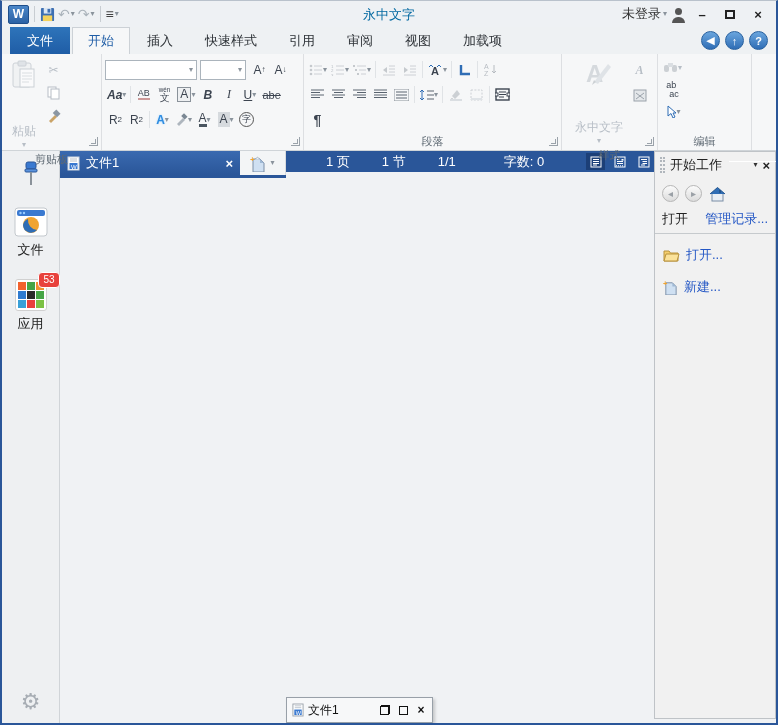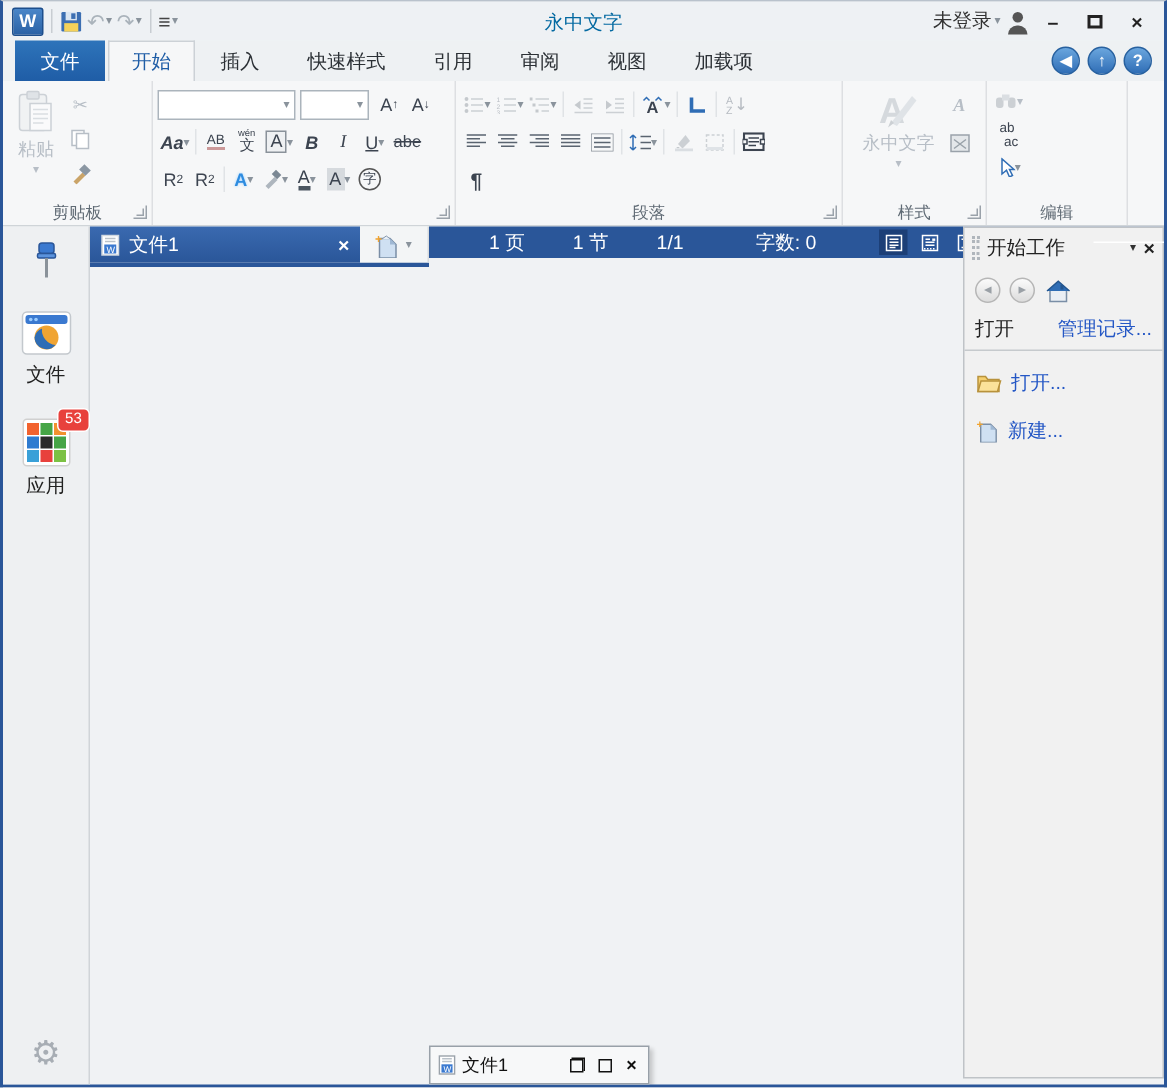--- a/index.html
+++ b/index.html
@@ -33,21 +33,21 @@
 .circ{width:19px;height:19px;border-radius:50%;background:linear-gradient(#6aa6de,#2f6db5);border:1px solid #28619f;color:#fff;font-size:11px;font-weight:bold;display:flex;align-items:center;justify-content:center;}
 
 
 .ribbon{height:97px;background:#f6f7f8;display:flex;border-bottom:1px solid #cfd4d8;flex-shrink:0;}
 .rgroup{display:flex;flex-direction:column;border-right:1px solid #dddfe2;padding:3px 3px 0;position:relative;}
 .rg-body{flex:1;display:flex;align-items:flex-start;}
 .rg-label{height:18px;font-size:11px;color:#5f6a74;display:flex;align-items:center;justify-content:center;}
 .launcher{position:absolute;right:3px;bottom:4px;width:9px;height:9px;border-right:1px solid #9aa2aa;border-bottom:1px solid #9aa2aa;}
 .launcher:after{content:"";position:absolute;right:1px;bottom:1px;width:4px;height:4px;border-right:1px solid #9aa2aa;border-bottom:1px solid #9aa2aa;}
 .bigbtn{display:flex;flex-direction:column;align-items:center;justify-content:flex-start;padding:3px 6px;gap:2px;font-size:12px;}
-.bigbtn .blabel{line-height:1.25;text-align:center;}
+.bigbtn .blabel{line-height:1.25;text-align:center;margin-top:32px;}
 .col{display:flex;flex-direction:column;}
 .rrow{display:flex;align-items:center;height:25px;}
 .sbtn{min-width:21px;height:21px;padding:0 2px;display:flex;align-items:center;justify-content:center;font-size:12px;color:#3c4450;}
 .dis{color:#b7bec6 !important;}
 .dim svg{opacity:.45;}
 .vsep{width:1px;height:17px;background:#e0e3e6;margin:0 2px;}
 .combo{height:20px;background:#fff;border:1px solid #abb4bc;display:flex;align-items:center;justify-content:flex-end;padding:0 3px;margin-right:3px;}
 .tiny{font-size:8px;line-height:1;}
 .sup{font-size:8px;vertical-align:super;line-height:1;}
 .sub{font-size:8px;vertical-align:sub;line-height:1;}
@@ -91,21 +91,21 @@
 .statusbar .sitem{margin-left:32px;}
 .views{display:flex;align-items:center;gap:5px;margin-left:42px;}
 .vico{width:19px;height:17px;display:flex;align-items:center;justify-content:center;}
 .vico.sel{background:#1c3f77;}
 .zoomctl{display:flex;align-items:center;gap:10px;margin-left:34px;}
 .ztrack{width:108px;height:1px;background:#fff;position:relative;}
 .ztick{position:absolute;left:50%;top:-3px;width:1px;height:7px;background:#fff;}
 .zbtn{font-size:14px;font-weight:bold;color:#fff;line-height:1;}
 
 
-.rpanel{width:134px;background:#f1f1f1;border:1px solid #bfc3c7;margin-bottom:4px;display:flex;flex-direction:column;flex-shrink:0;font-size:13px;text-align:right;}
+.rpanel{width:122px;background:#f1f1f1;border:1px solid #bfc3c7;margin-bottom:4px;display:flex;flex-direction:column;flex-shrink:0;font-size:13px;text-align:right;}
 .p-header{height:26px;display:flex;align-items:center;padding:0 5px;gap:5px;color:#222;}
 .grip{width:5px;height:16px;border-left:2px dotted #b0b6bc;border-right:2px dotted #b0b6bc;}
 .p-header .dd{margin-left:auto;color:#333;}
 .p-close{font-weight:bold;font-size:13px;color:#222;}
 .p-nav{display:flex;align-items:center;gap:6px;padding:7px 7px 5px;}
 .navcirc{width:17px;height:17px;border-radius:50%;background:linear-gradient(#fbfbfb,#dcdcdc);border:1px solid #b6b6b6;color:#9aa0a6;font-size:10px;display:flex;align-items:center;justify-content:center;}
 .p-row{display:flex;justify-content:space-between;align-items:baseline;padding:3px 7px 5px;border-bottom:1px solid #c6cacd;}
 .p-open-h{color:#222;}
 .plink{color:#2457c5;}
 .p-link{display:flex;align-items:center;gap:6px;padding:12px 8px 2px;color:#2457c5;}

